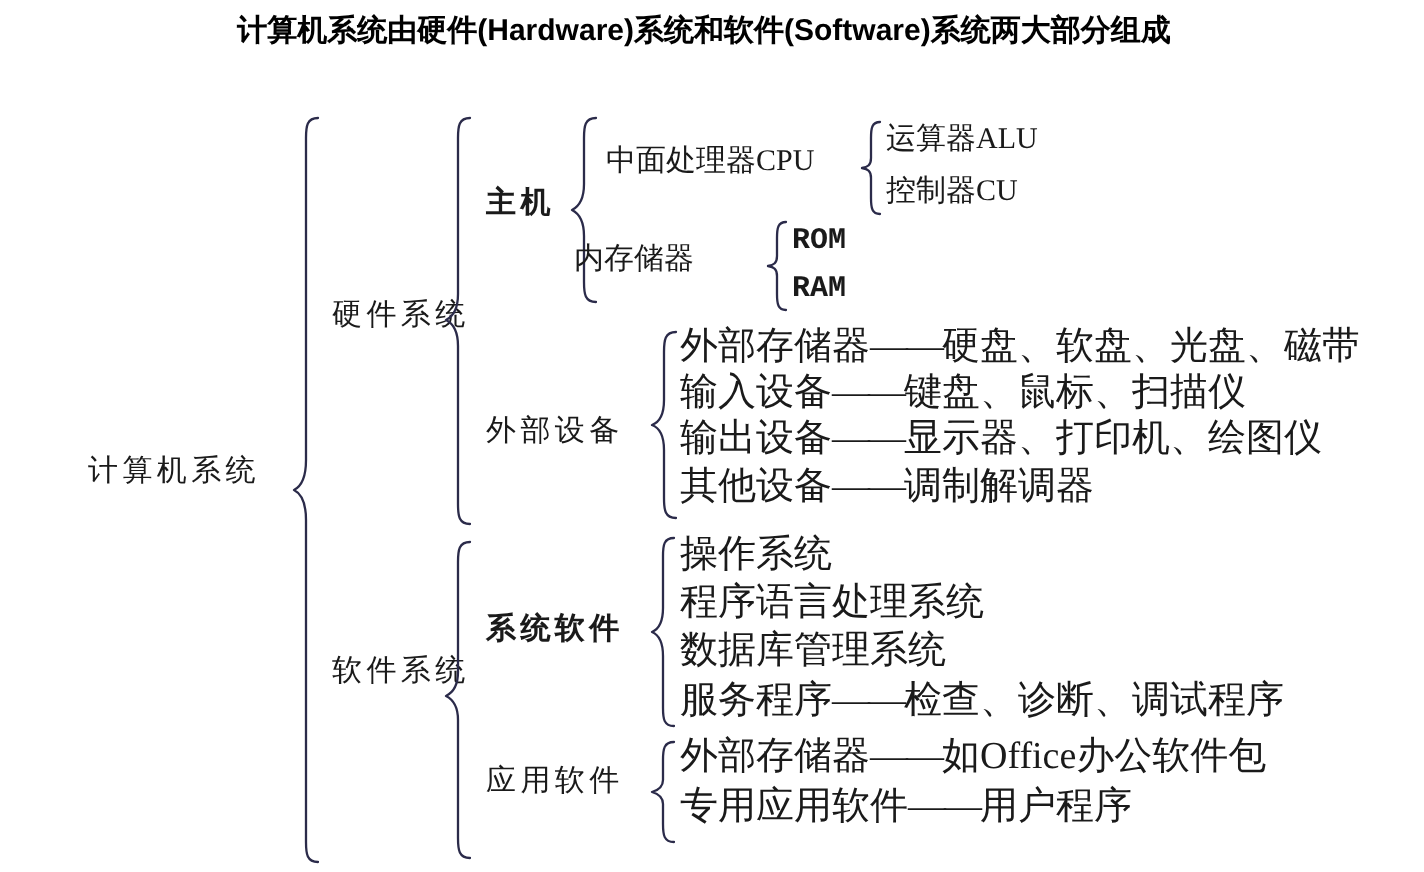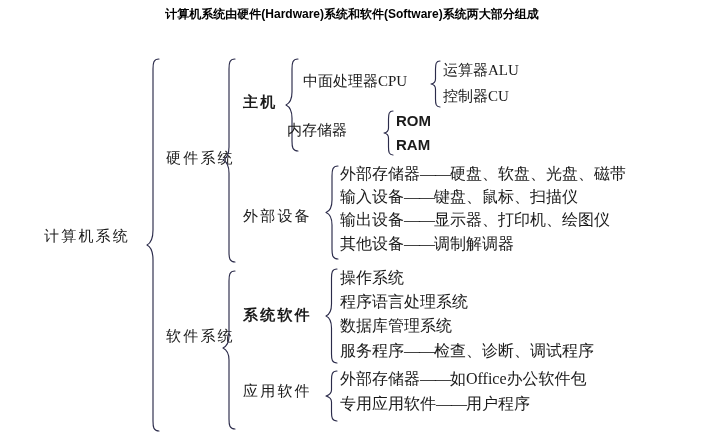--- a/index.html
+++ b/index.html
@@ -18,21 +18,21 @@
   }
   
   #title {
     position: absolute;
     left: 0;
     top: 6px;
     width: 704px;
     text-align: center;
     font-family: "Liberation Sans", "DejaVu Sans", sans-serif;
     font-weight: bold;
-    font-size: 12px;
+    font-size: 15px;
     letter-spacing: 0px;
     color: #000000;
     white-space: nowrap;
   }
   
   .node {
     position: absolute;
     white-space: nowrap;
     font-family: "Liberation Serif", "DejaVu Serif", serif;
     font-size: 15px;
@@ -60,29 +60,29 @@
     stroke: #2b2b4a;
     stroke-width: 1.15;
     stroke-linecap: round;
     stroke-linejoin: round;
   }
   
   .leafrow {
     position: absolute;
     white-space: nowrap;
     font-family: "Liberation Serif", "DejaVu Serif", serif;
-    font-size: 16px;
+    font-size: 19px;
     line-height: 16px;
     color: #1a1a1a;
   }
   .dash {
     letter-spacing: -1px;
   }
   .mono-en {
-    font-family: Liberation Sans, sans-serif;
+    font-family: Liberation Mono, monospace;
     font-weight: bold;
   }
 </style>
 </head>
 <body>
 
 <div id="page">
 
   <div id="title">计算机系统由硬件(Hardware)系统和软件(Software)系统两大部分组成</div>
 

